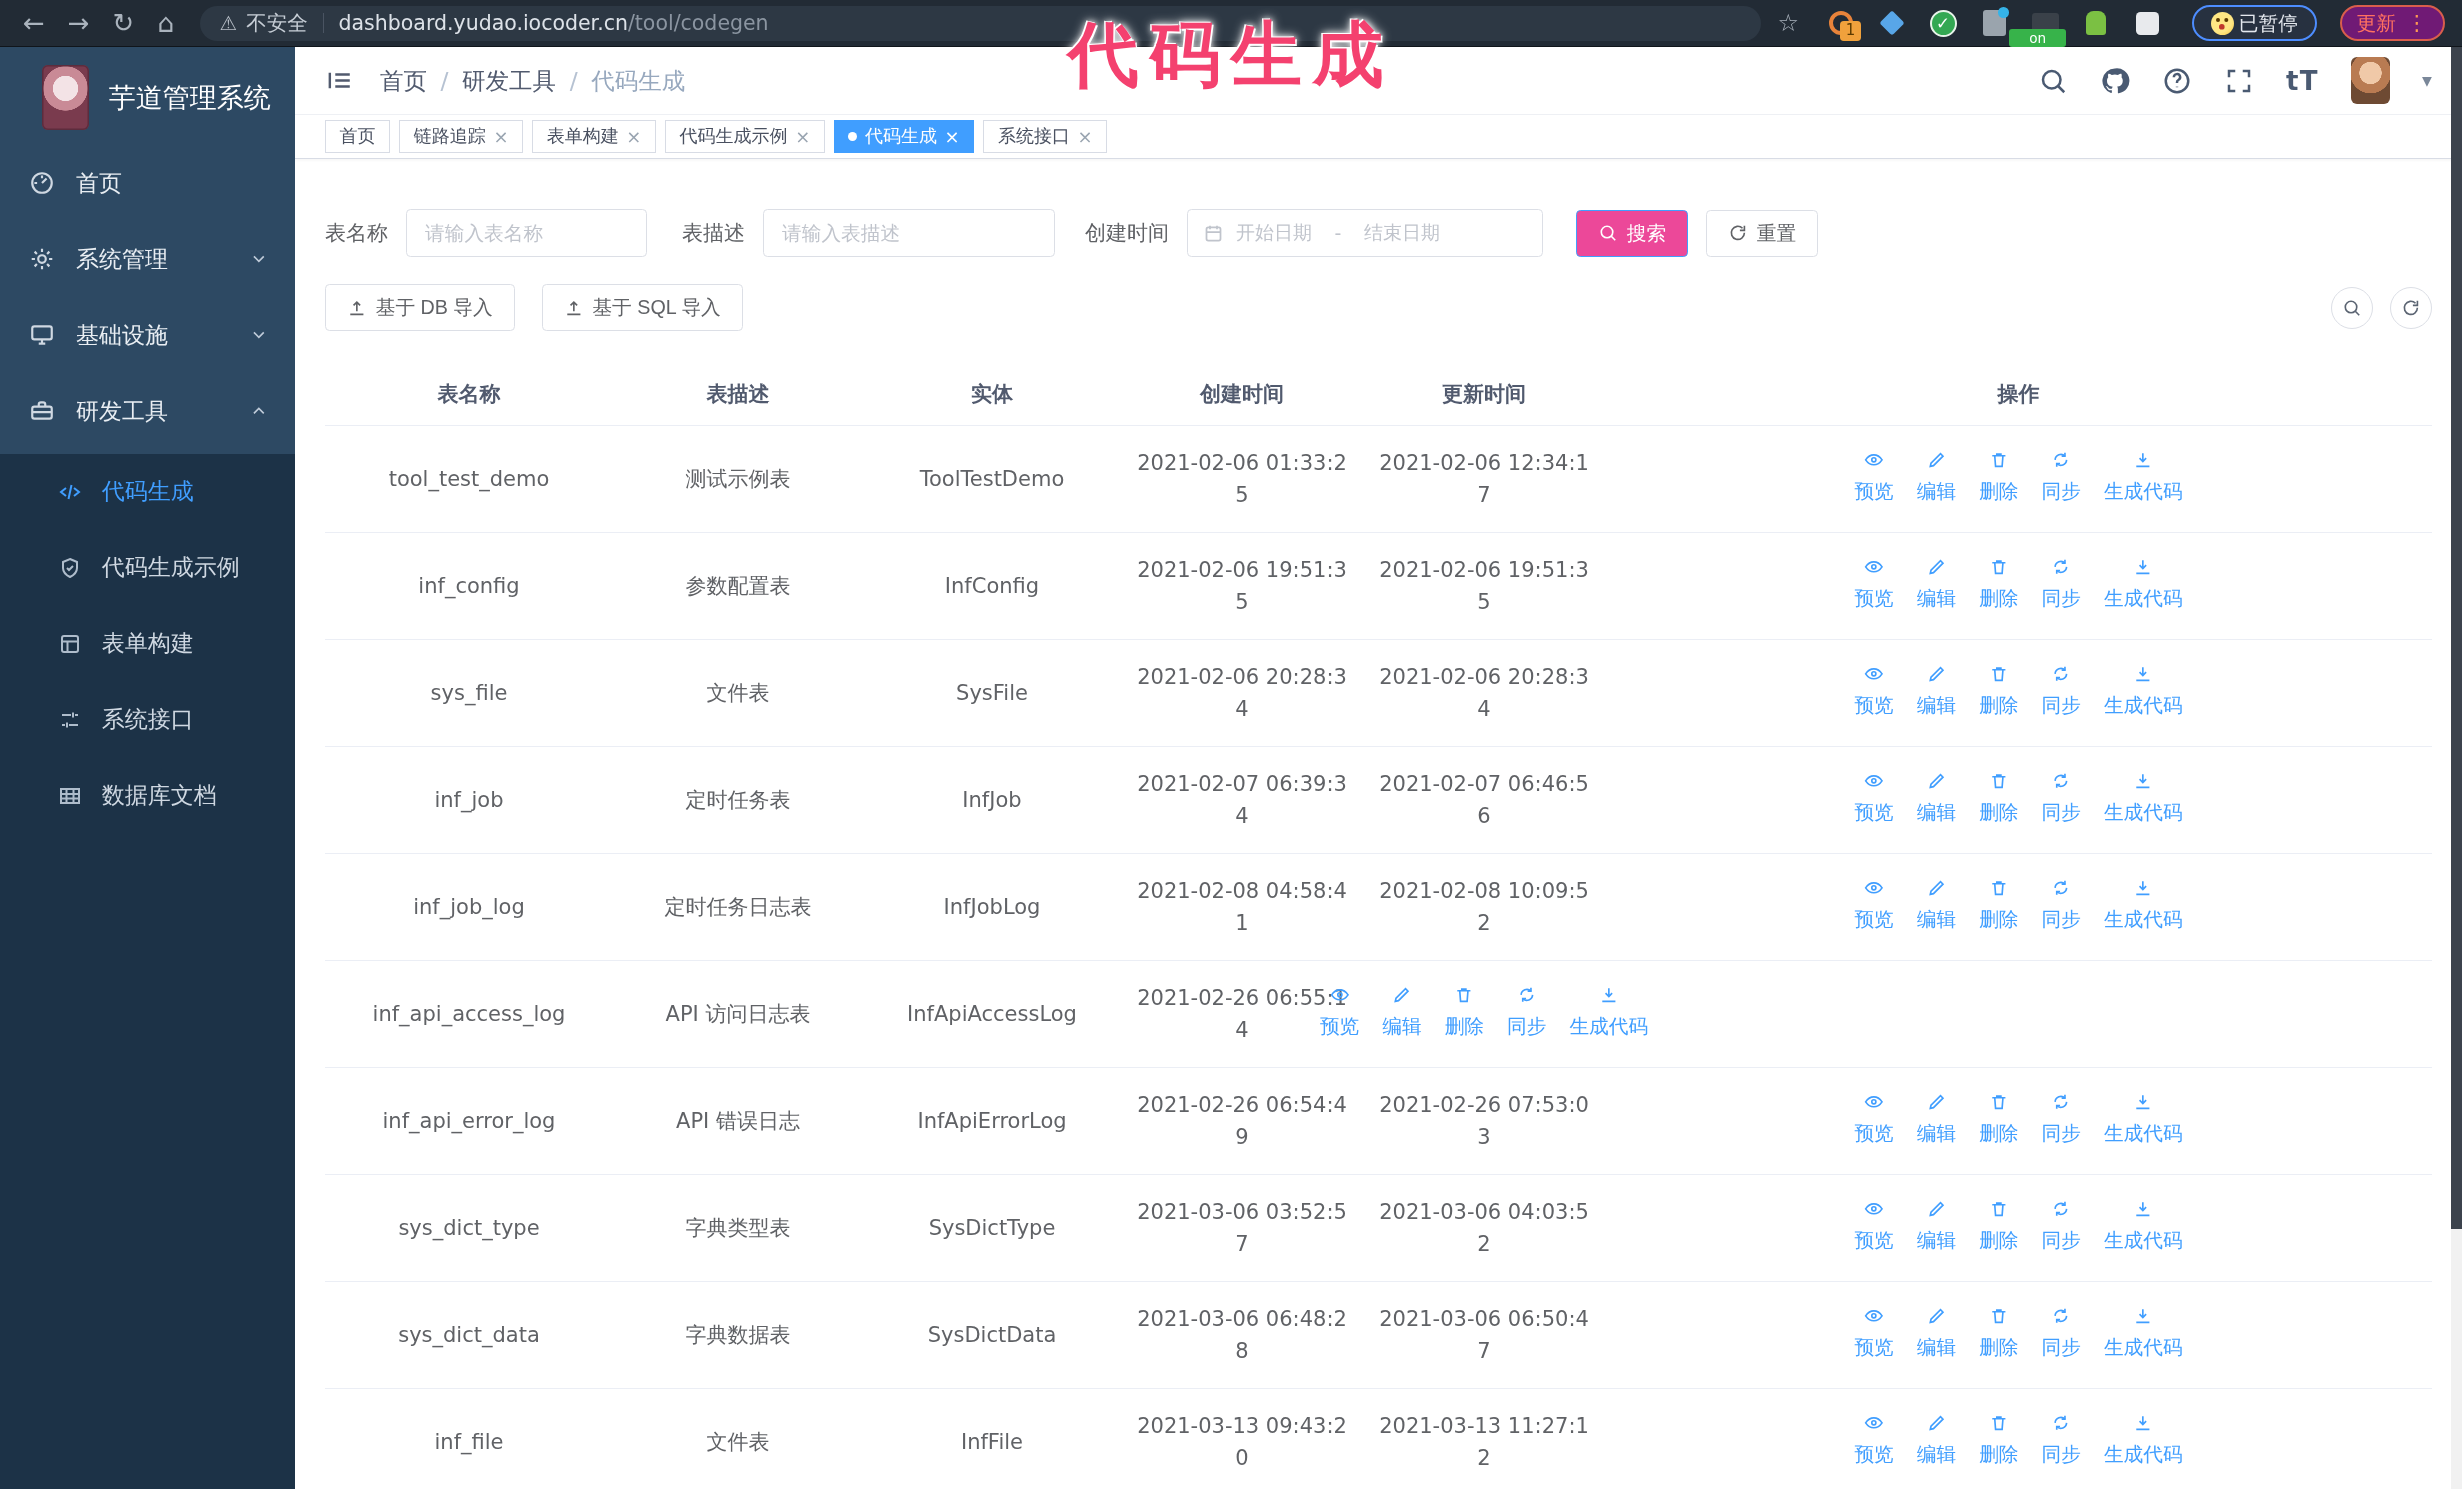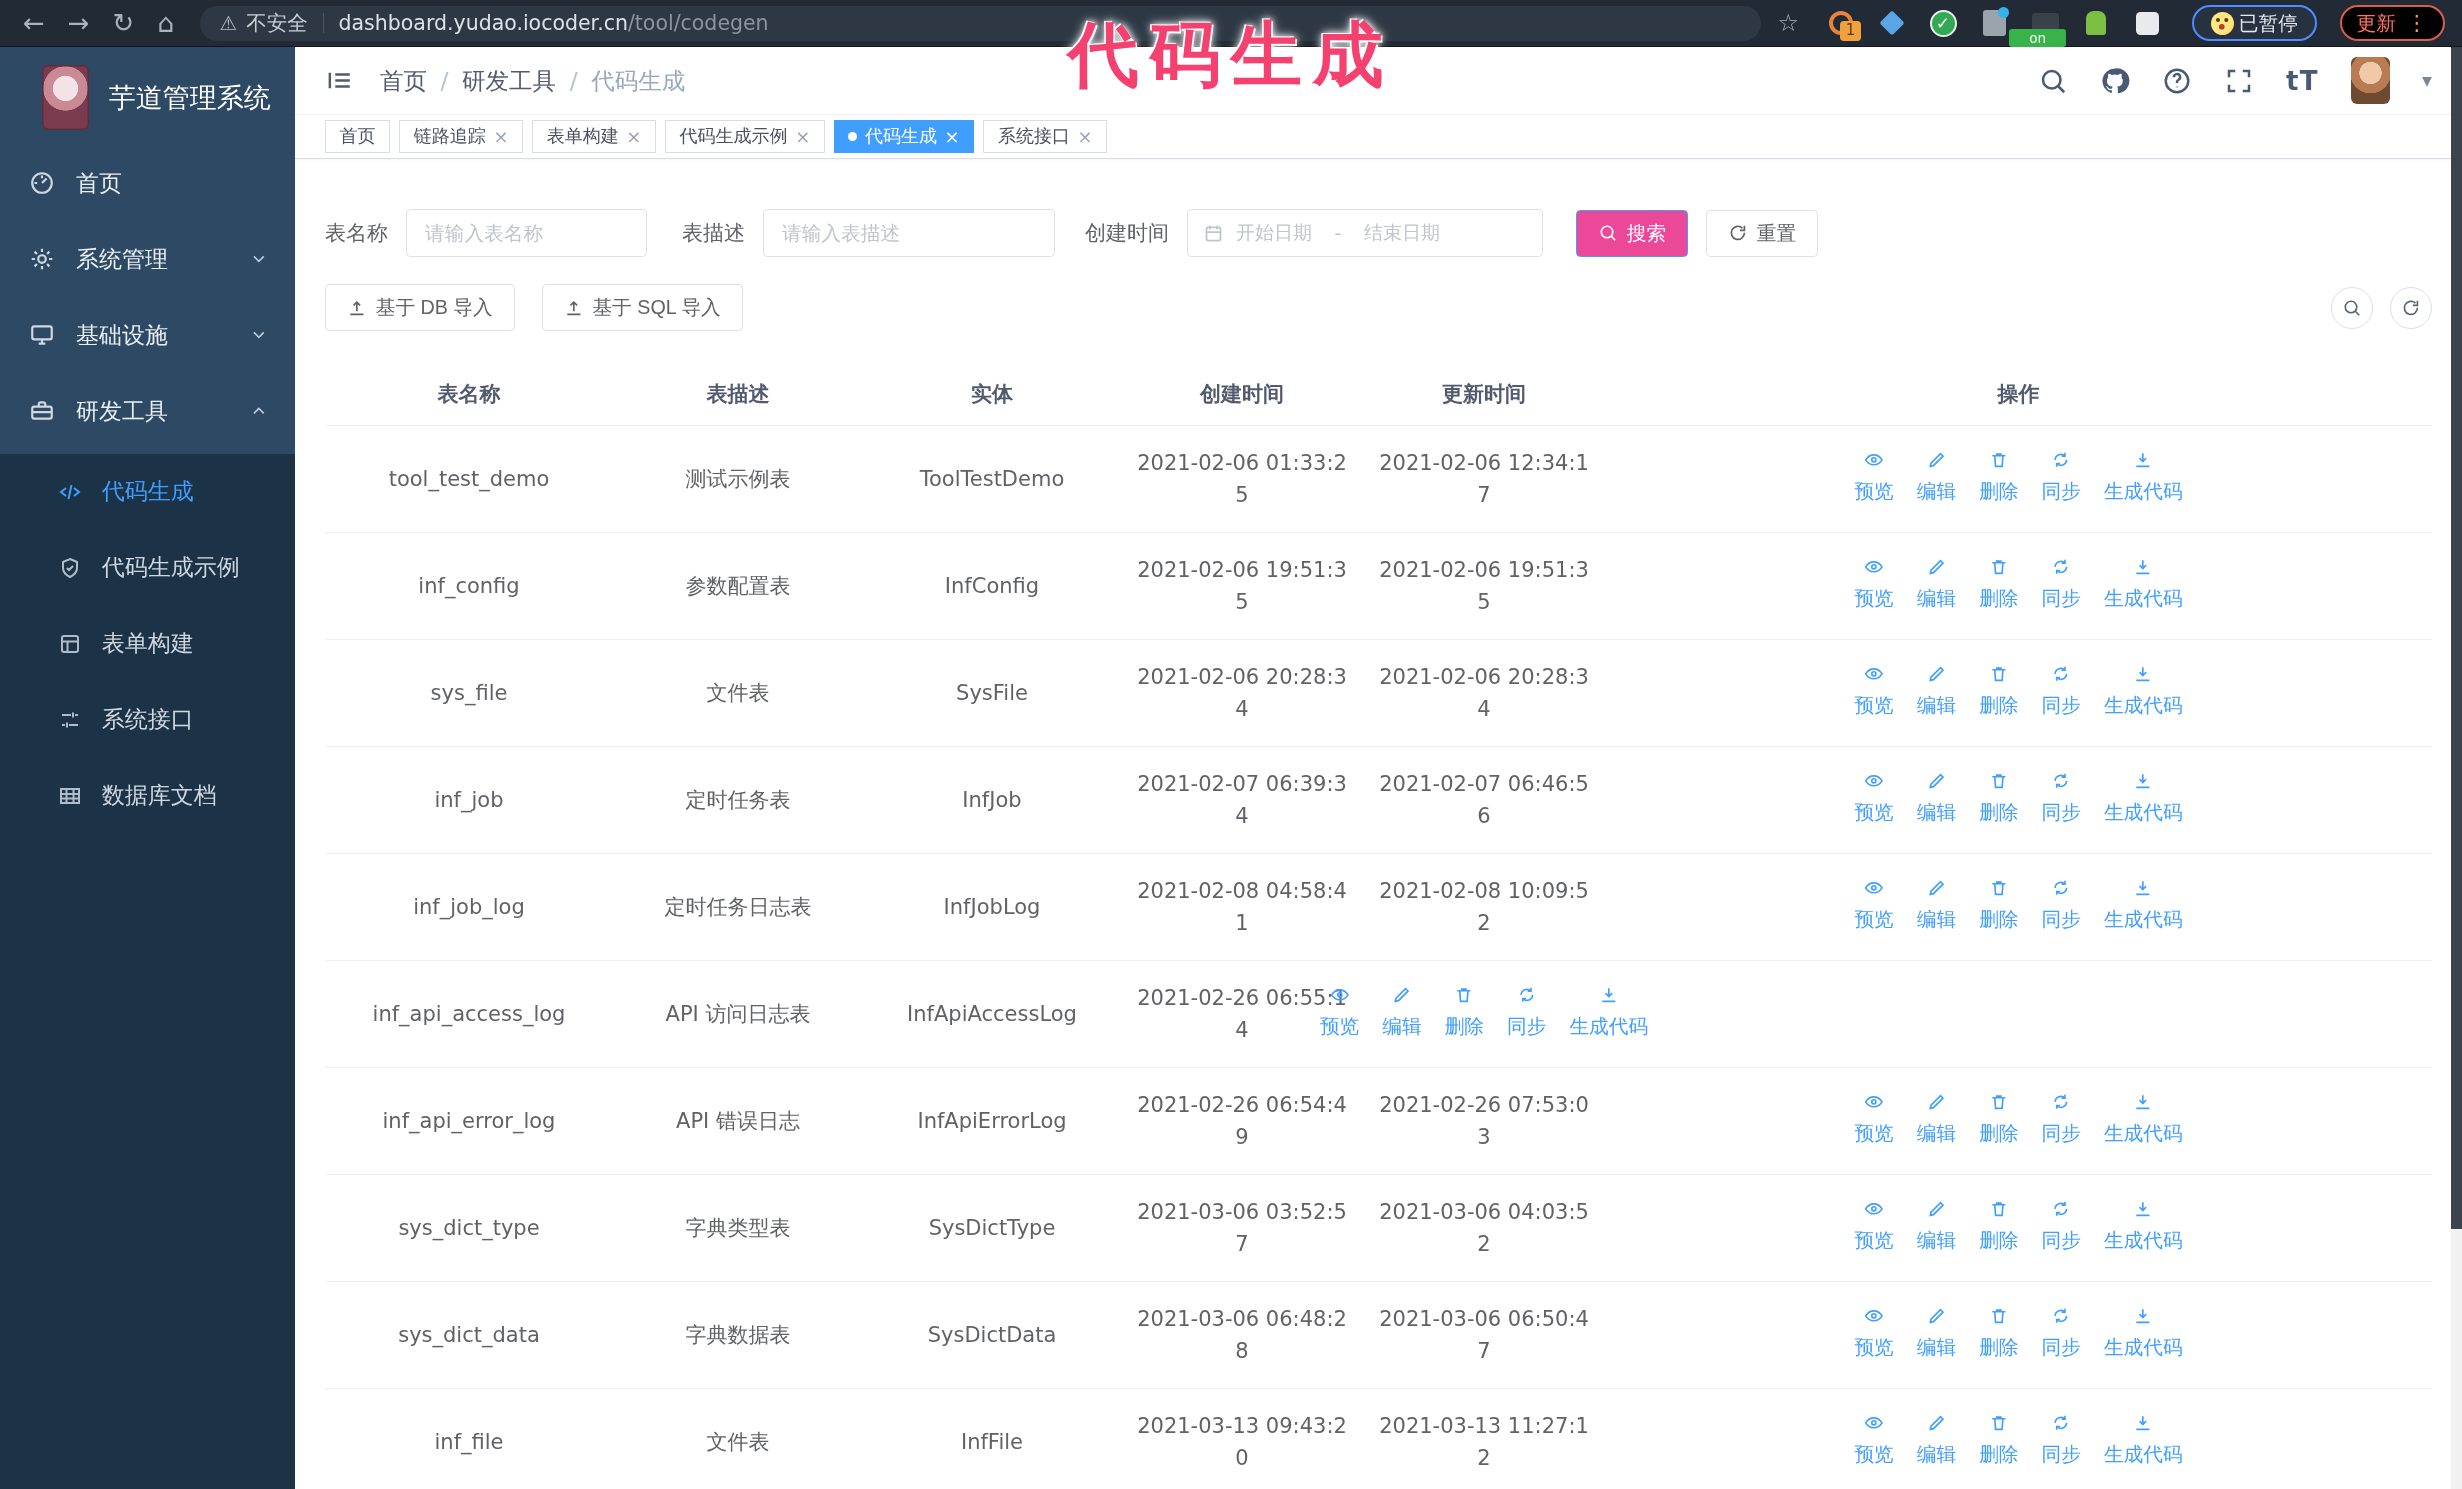--- a/index.html
+++ b/index.html
@@ -37,21 +37,21 @@
   .ext-alien { width:19.7px; height:24px; background:#7bc043; border-radius:7.6px 7.6px 3px 3px; }
   .ext-puzzle { width:23px; height:23px; background:#e8eaed; border-radius:4.5px; }
   .paused-pill { display:flex; align-items:center; gap:5px; margin-left:30px; height:36px;
     border:2.3px solid #4d8dff; border-radius:18px; padding:0 16.7px; background:#273140; }
   .emoji-face { width:23px; height:23px; border-radius:50%;
     background:radial-gradient(circle at 35% 32%,#ffe784 0 60%,#f5c23c 100%); position:relative; }
   .emoji-face::after { content:""; position:absolute; left:5.3px; top:6.8px; width:3.8px; height:3.8px;
     background:#5b3a00; border-radius:50%; box-shadow:8.3px 0 0 #5b3a00, 3.8px 6.8px 0 0.8px #c0392b; }
   .paused-label { font-size:19.7px; color:#e4e8ee; }
   .update-pill { display:flex; align-items:center; gap:10.6px; margin-left:23px; height:36px;
-    border:2.3px solid #d95e4c; border-radius:18px; padding:0 15px; background:#000000; }
+    border:2.3px solid #d95e4c; border-radius:18px; padding:0 15px; background:#701a75; }
   .update-label { font-size:19.7px; color:#ff7160; }
   .more-vert { font-size:21px; color:#ff9a52; }
 
   
   .annotation { position:absolute; left:0; top:7.6px; width:2462px; text-align:center; z-index:60;
     pointer-events:none; }
   .annotation span { font-size:71px; font-weight:bold; letter-spacing:10.6px; color:#f4416f;
     text-shadow:0 0 6px #fff,0 0 12px #fff,1.5px 1.5px 0 #fff,-1.5px -1.5px 0 #fff; }
 
   

